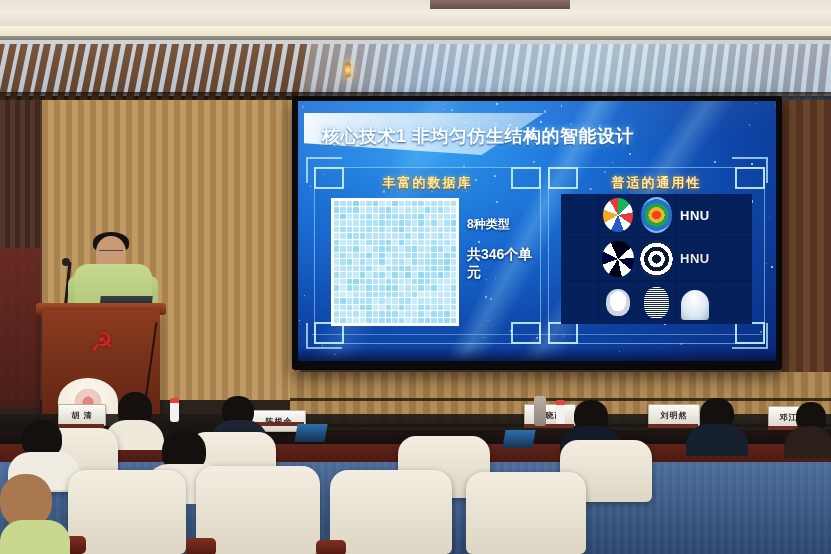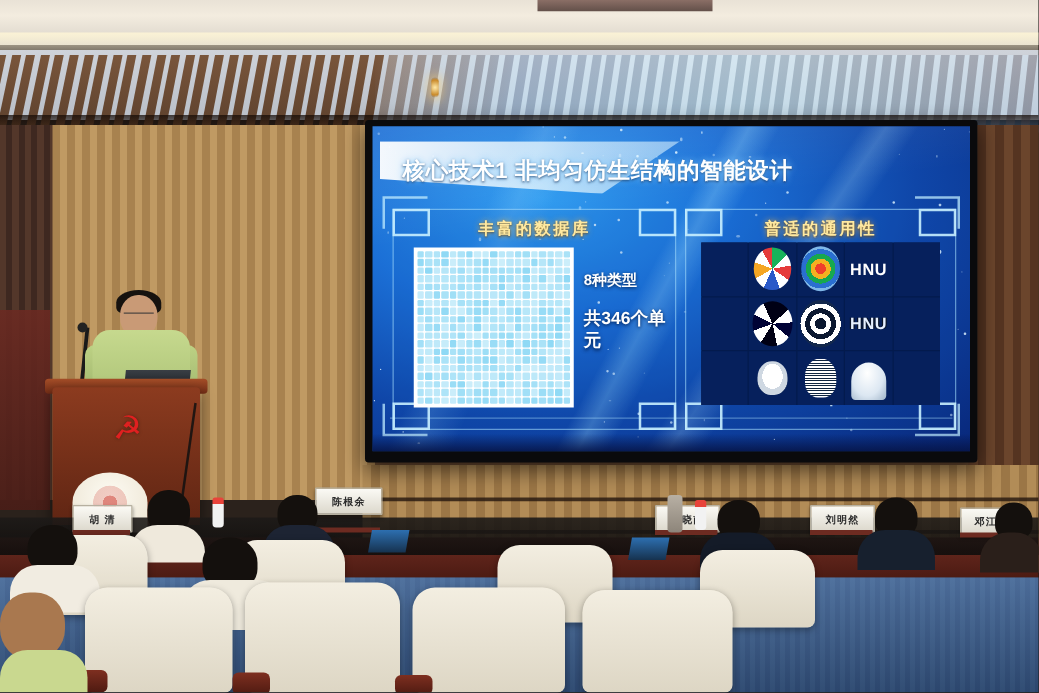--- a/index.html
+++ b/index.html
@@ -875,21 +875,21 @@
   <div class="podium-emblem">☭</div>
   <div class="cable"></div>
   <div class="flagchair"></div>
   <div class="flagchair-emblem"></div>
 
   <div class="table-row"></div>
 
   <div class="nameplate" style="left:58px;top:404px;width:46px;">胡  清</div>
   <div class="np-base" style="left:58px;top:424px;width:46px;"></div>
 
-  <div class="nameplate" style="left:252px;top:390px;width:52px;">陈根余</div>
+  <div class="nameplate" style="left:252px;top:410px;width:52px;">陈根余</div>
   <div class="np-base" style="left:252px;top:422px;width:52px;"></div>
 
   <div class="nameplate" style="left:524px;top:404px;width:50px;">彭晓南</div>
   <div class="np-base" style="left:524px;top:424px;width:50px;"></div>
 
   <div class="nameplate" style="left:648px;top:404px;width:50px;">刘明然</div>
   <div class="np-base" style="left:648px;top:424px;width:50px;"></div>
 
   <div class="nameplate" style="left:768px;top:406px;width:48px;">邓江南</div>
   <div class="np-base" style="left:768px;top:426px;width:48px;"></div>

